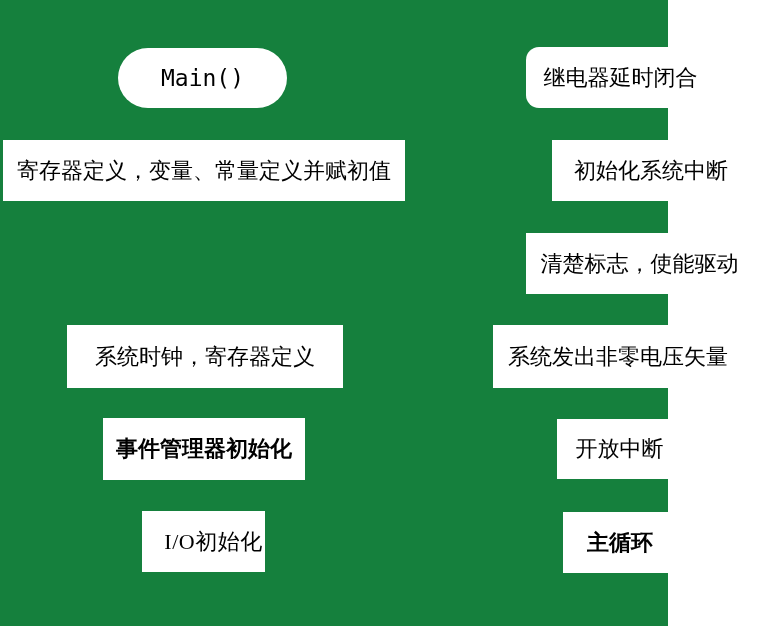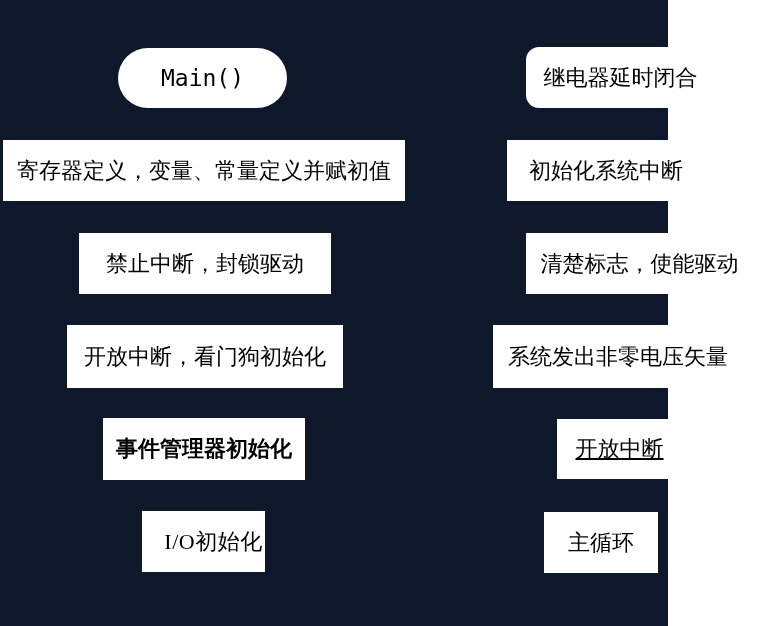--- a/index.html
+++ b/index.html
@@ -8,21 +8,21 @@
   }
   body {
     width: 768px;
     height: 626px;
     overflow: hidden;
   }
   .stage {
     position: relative;
     width: 668px;
     height: 626px;
-    background: #0f172a;
+    background: #15803d;
     font-family: "Liberation Serif", "DejaVu Serif", serif;
   }
   .node {
     position: absolute;
     background: #ffffff;
     color: #000000;
     display: flex;
     align-items: center;
     justify-content: center;
     font-size: 22px;
@@ -43,33 +43,32 @@
 </style>
 </head>
 <body>
 
 <div class="stage">
 
   <div class="node pill" style="left:118px; top:48px; width:169px; height:60px;">Main()</div>
 
   <div class="node" style="left:3px; top:140px; width:402px; height:61px;">寄存器定义，变量、常量定义并赋初值</div>
 
-  <div class="node" style="left:79px; top:233px; width:252px; height:61px;">禁止中断，封锁驱动</div>
 
-  <div class="node" style="left:67px; top:325px; width:276px; height:63px;">开放中断，看门狗初始化</div>
+  <div class="node" style="left:67px; top:325px; width:276px; height:63px;">系统时钟，寄存器定义</div>
 
   <div class="node" style="left:103px; top:418px; width:202px; height:62px;font-weight:bold;">事件管理器初始化</div>
 
   <div class="node mono-mixed" style="left:142px; top:511px; width:123px; height:61px;">I/O初始化</div>
 
   <div class="node" style="left:526px; top:47px; width:189px; height:61px;border-radius:13px;">继电器延时闭合</div>
 
-  <div class="node" style="left:507px; top:140px; width:198px; height:61px;">初始化系统中断</div>
+  <div class="node" style="left:552px; top:140px; width:198px; height:61px;">初始化系统中断</div>
 
   <div class="node" style="left:506px; top:233px; width:227px; height:61px;margin-left:20px;">清楚标志，使能驱动</div>
 
   <div class="node" style="left:493px; top:325px; width:250px; height:63px;">系统发出非零电压矢量</div>
 
-  <div class="node" style="left:557px; top:419px; width:125px; height:60px;text-decoration:underline;">开放中断</div>
+  <div class="node" style="left:557px; top:419px; width:125px; height:60px;">开放中断</div>
 
-  <div class="node" style="left:544px; top:512px; width:114px; height:61px;">主循环</div>
+  <div class="node" style="left:563px; top:512px; width:114px; height:61px;font-weight:bold;">主循环</div>
 
 </div>
 
 </body></html>

